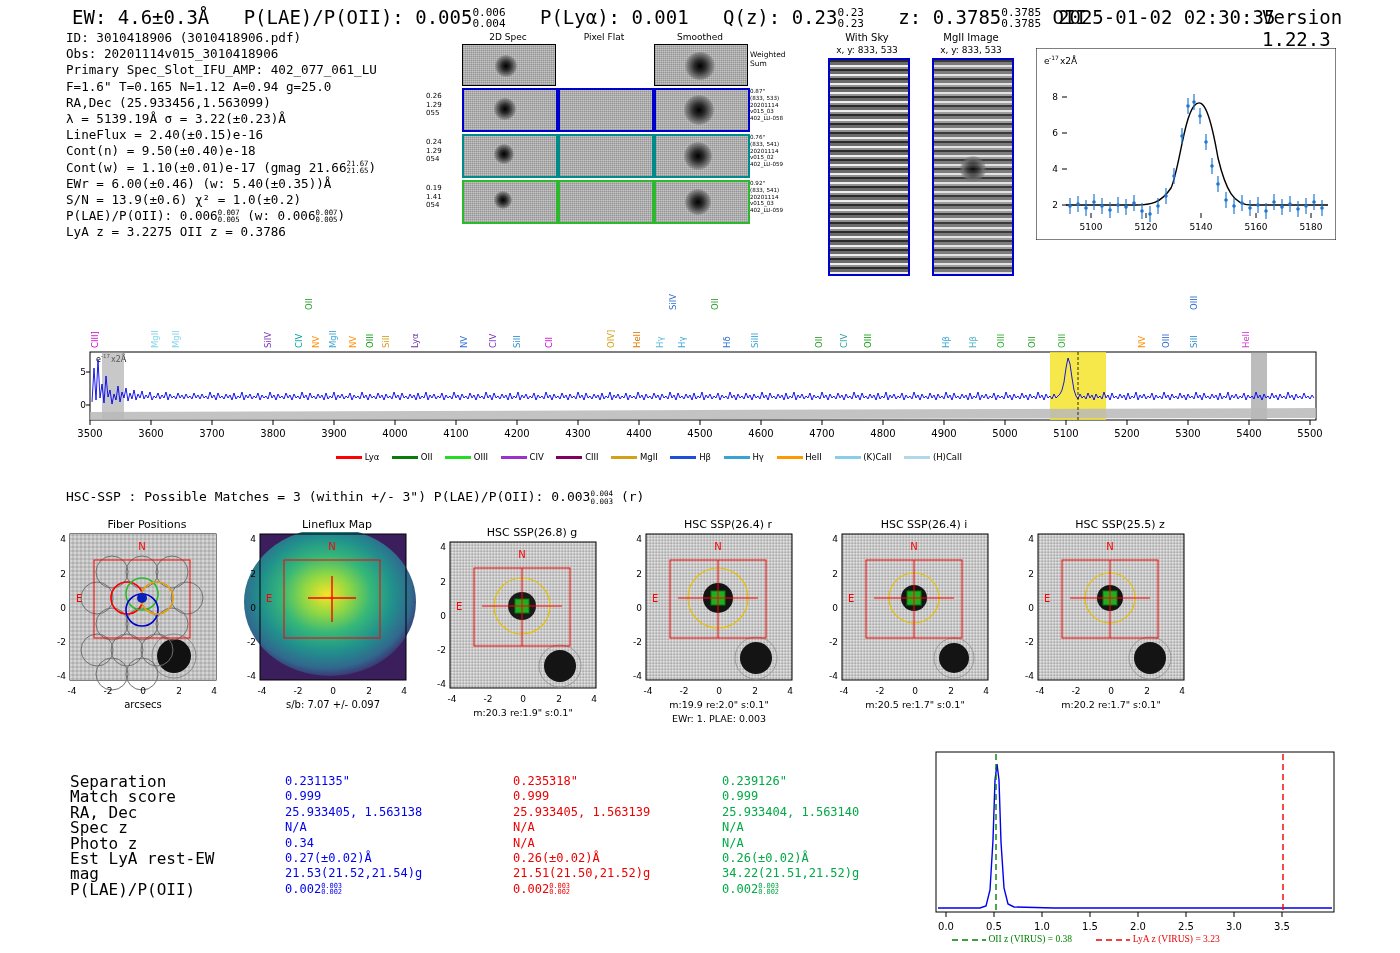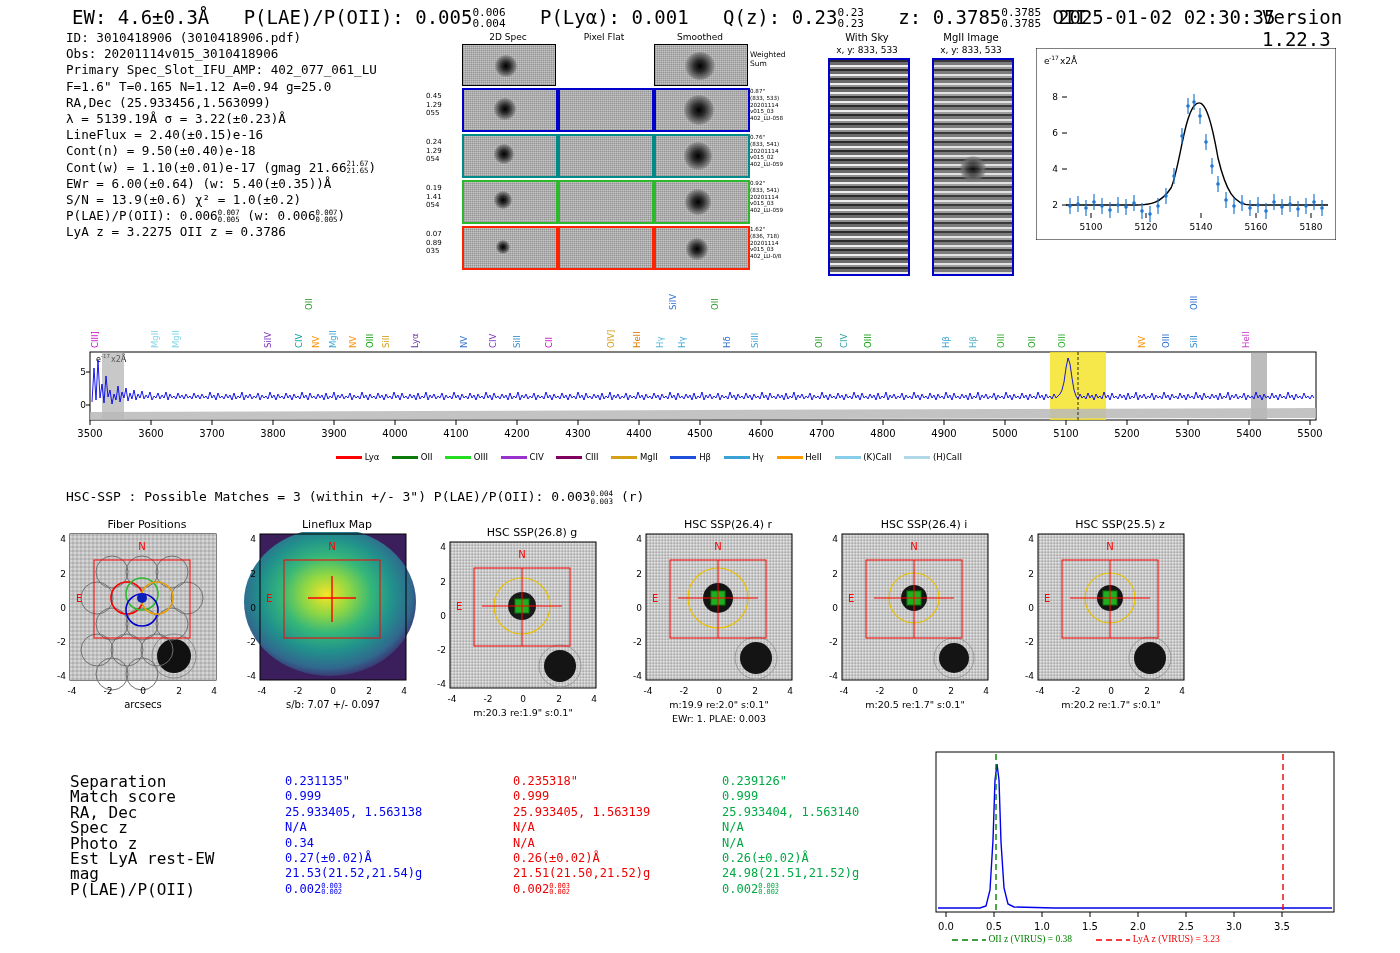--- a/index.html
+++ b/index.html
@@ -47,21 +47,21 @@
   <div>Obs: 20201114v015_3010418906</div>
   <div>Primary Spec_Slot_IFU_AMP: 402_077_061_LU</div>
   <div>F=1.6"  T=0.165  N=1.12  A=0.94  g=25.0</div>
   <div>RA,Dec (25.933456,1.563099)</div>
   <div>λ = 5139.19Å  σ = 3.22(±0.23)Å</div>
   <div>LineFlux = 2.40(±0.15)e-16</div>
   <div>Cont(n) = 9.50(±0.40)e-18</div>
   <div>
     <span>Cont(w) = 1.10(±0.01)e-17 (gmag 21.66</span><span class="frac"><span>21.67</span><br><span>21.65</span></span><span>)</span>
   </div>
-  <div>EWr = 6.00(±0.64) (w: 5.40(±0.35))Å</div>
+  <div>EWr = 6.00(±0.46) (w: 5.40(±0.35))Å</div>
   <div>S/N = 13.9(±0.6)  χ² = 1.0(±0.2)</div>
   <div>
     <span>P(LAE)/P(OII): 0.006</span><span class="frac"><span>0.007</span><br><span>0.005</span></span>
     <span>(w: 0.006</span><span class="frac"><span>0.007</span><br><span>0.005</span></span><span>)</span>
   </div>
   <div>LyA z = 3.2275  OII z = 0.3786</div>
 </div>
 
 <div class="abs" style="left:462px;top:32px;width:330px;height:230px;">
   <div class="panel-title" style="left:0px;top:0px;width:92px;font-size:9px;">2D Spec</div>
@@ -72,21 +72,21 @@
     <div class="blob" style="left:32px;top:10px;width:22px;height:22px;"></div>
   </div>
   <div class="imgbox" style="left:96px;top:12px;width:92px;height:40px;background:#fff;border:1px solid #fff;"></div>
   <div class="imgbox noise" style="left:192px;top:12px;width:92px;height:40px;border:1px solid #000;overflow:hidden;">
     <div class="blob" style="left:30px;top:7px;width:30px;height:28px;"></div>
   </div>
   <div class="abs" style="left:288px;top:18px;width:42px;font-size:7.5px;font-family:'DejaVu Sans',sans-serif;line-height:9px;">Weighted<br>Sum</div>
 
   <div class="abs" style="left:0px;top:56px;width:330px;height:42px;">
     <div class="abs" style="left:-36px;top:4px;font-size:7px;line-height:8.5px;font-family:'DejaVu Sans',sans-serif;">
-      <div>0.45</div>
+      <div>0.26</div>
       <div>1.29</div>
       <div>055</div>
     </div>
     <div class="imgbox noise" style="left:0px;top:0px;width:92px;height:40px;border:2px solid #0000cc;overflow:hidden;">
         <div class="blob" style="left:30px;top:8px;width:22px;height:22px;"></div>
       </div>
     <div class="imgbox noise" style="left:96px;top:0px;width:92px;height:40px;border:2px solid #0000cc;"></div>
     <div class="imgbox noise" style="left:192px;top:0px;width:92px;height:40px;border:2px solid #0000cc;overflow:hidden;">
         <div class="blob" style="left:28px;top:5px;width:30px;height:30px;"></div>
       </div>
@@ -136,41 +136,20 @@
       </div>
     <div class="abs" style="left:288px;top:0px;font-size:5.6px;line-height:6.8px;font-family:'DejaVu Sans',sans-serif;">
       <div>0.92"</div>
       <div>(833, 541)</div>
       <div>20201114</div>
       <div>v015_03</div>
       <div>402_LU-059</div>
     </div>
   </div>
 
-  <div class="abs" style="left:0px;top:194px;width:330px;height:42px;">
-    <div class="abs" style="left:-36px;top:4px;font-size:7px;line-height:8.5px;font-family:'DejaVu Sans',sans-serif;">
-      <div>0.07</div>
-      <div>0.89</div>
-      <div>035</div>
-    </div>
-    <div class="imgbox noise" style="left:0px;top:0px;width:92px;height:40px;border:2px solid #ff2200;overflow:hidden;">
-        <div class="blob" style="left:32px;top:12px;width:14px;height:14px;"></div>
-      </div>
-    <div class="imgbox noise" style="left:96px;top:0px;width:92px;height:40px;border:2px solid #ff2200;"></div>
-    <div class="imgbox noise" style="left:192px;top:0px;width:92px;height:40px;border:2px solid #ff2200;overflow:hidden;">
-        <div class="blob" style="left:30px;top:10px;width:22px;height:22px;"></div>
-      </div>
-    <div class="abs" style="left:288px;top:0px;font-size:5.6px;line-height:6.8px;font-family:'DejaVu Sans',sans-serif;">
-      <div>1.62"</div>
-      <div>(836, 718)</div>
-      <div>20201114</div>
-      <div>v015_03</div>
-      <div>402_LU-0/8</div>
-    </div>
-  </div>
 </div>
 
 <div class="abs" style="left:828px;top:32px;">
   <div class="panel-title" style="left:0;top:0;width:78px;font-size:10px;">With Sky</div>
   <div class="panel-title" style="left:0;top:13px;width:78px;font-size:9px;">x, y: 833, 533</div>
   <div class="imgbox skystripes" style="left:0px;top:26px;width:78px;height:214px;border:2px solid #0000cc;"></div>
 </div>
 <div class="abs" style="left:932px;top:32px;">
   <div class="panel-title" style="left:0;top:0;width:78px;font-size:10px;">MgII Image</div>
   <div class="panel-title" style="left:0;top:13px;width:78px;font-size:9px;">x, y: 833, 533</div>
@@ -689,21 +668,21 @@
   <div><span>0.002</span><span class="frac"><span>0.003</span><br><span>0.002</span></span></div>
 </div>
 
 <div class="abs mono" style="left:722px;top:774px;font-size:12px;line-height:15.4px;color:#00aa44;">
   <div>0.239126"</div>
   <div>0.999</div>
   <div>25.933404, 1.563140</div>
   <div>N/A</div>
   <div>N/A</div>
   <div>0.26(±0.02)Å</div>
-  <div>24.98(21.51,21.52)g</div>
+  <div>34.22(21.51,21.52)g</div>
   <div><span>0.002</span><span class="frac"><span>0.003</span><br><span>0.002</span></span></div>
 </div>
 
 <div class="abs" style="left:934px;top:734px;width:402px;height:216px;">
   <svg width="402" height="200" viewBox="0 0 402 200" style="position:absolute;left:0;top:16px;">
     <rect x="2" y="2" width="398" height="160" fill="#fff" stroke="#000"></rect>
 
     <path d="M4,158 L46,158 L52,156 L56,140 L59,90 L61,30 L63,14 L65,30 L67,92 L70,138 L74,154 L80,157 L120,158 L398,158" fill="none" stroke="#0000ee" stroke-width="1.4"></path>
     <line x1="62" y1="4" x2="62" y2="160" stroke="#008000" stroke-width="1.4" stroke-dasharray="6,4"></line>
     <line x1="349" y1="4" x2="349" y2="160" stroke="#ee0000" stroke-width="1.4" stroke-dasharray="6,4"></line>

